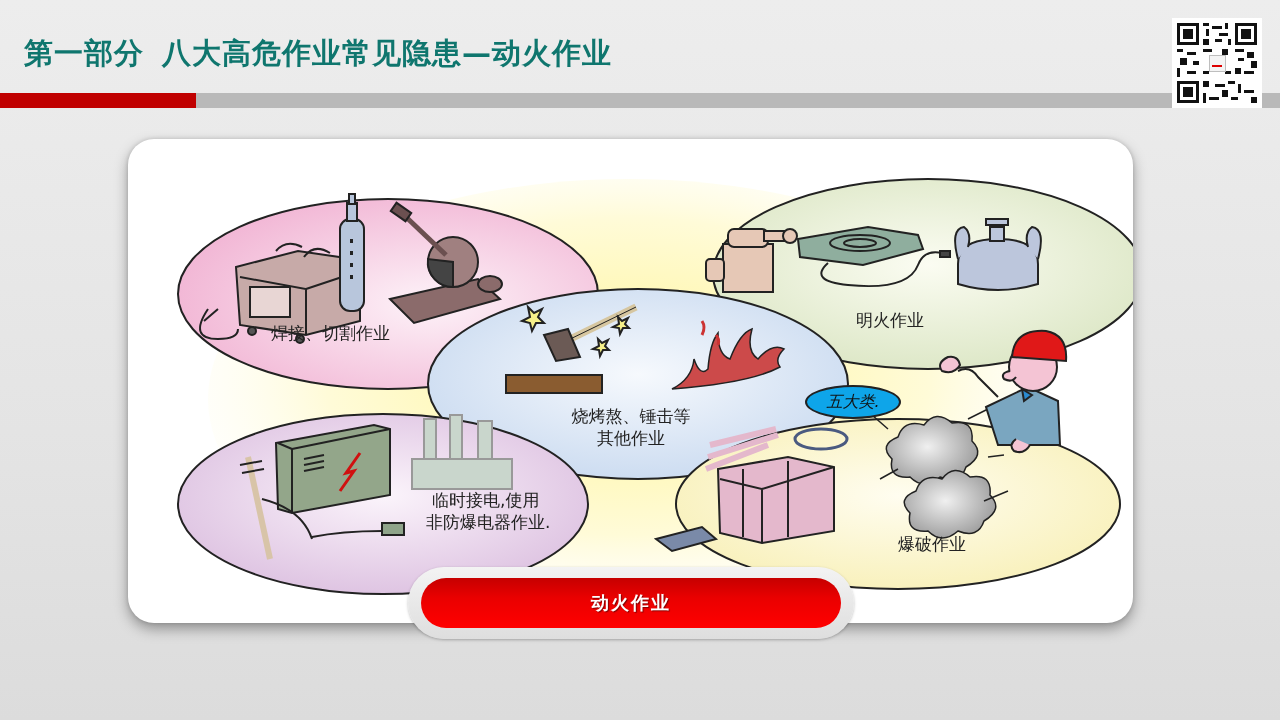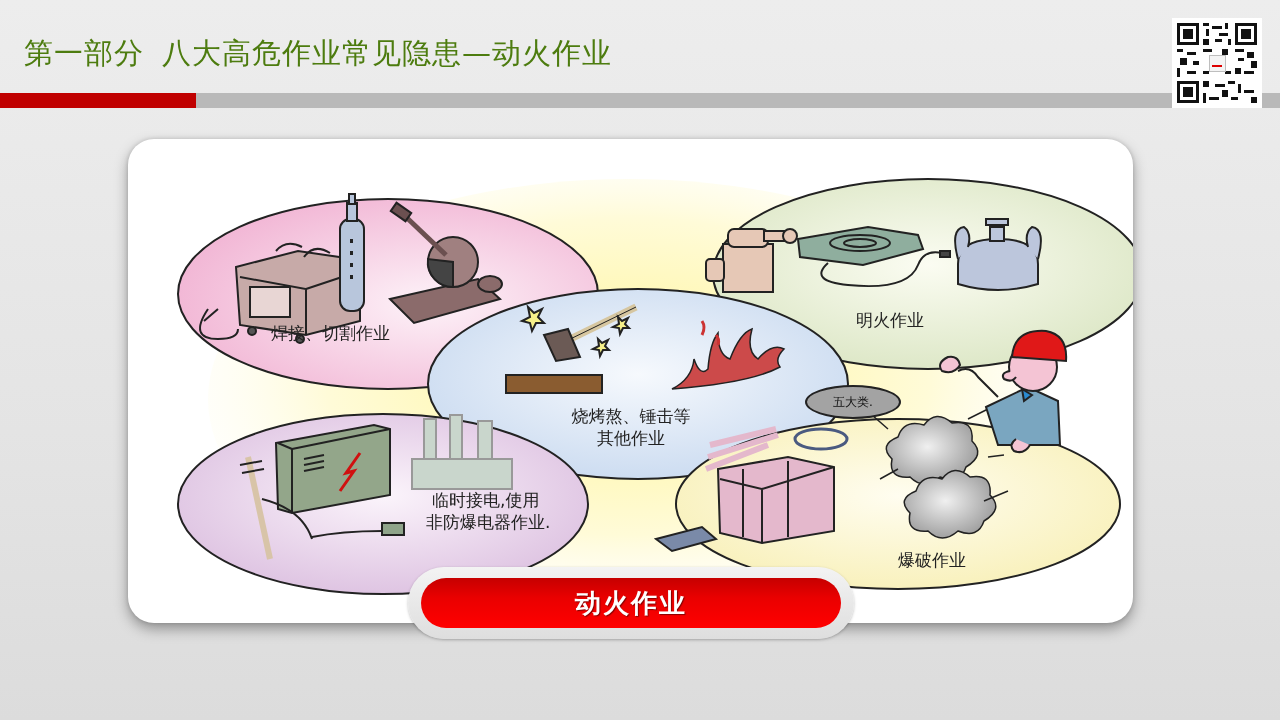--- a/index.html
+++ b/index.html
@@ -4,21 +4,21 @@
   <style>
     * { box-sizing: border-box; margin: 0; padding: 0; }
     html, body { width: 1280px; height: 720px; overflow: hidden; }
     body {
       font-family: "DejaVu Sans", "Liberation Sans", sans-serif;
       background: linear-gradient(180deg, #ededed 0%, #e4e4e4 60%, #dcdcdc 100%);
       position: relative;
     }
     .title {
       position: absolute; left: 24px; top: 34px;
-      font-size: 29px; font-weight: normal; color: #4d7c0f;
+      font-size: 29px; font-weight: bold; color: #0f766e;
       letter-spacing: 1px; white-space: nowrap;
     }
     .title .gap { display: inline-block; width: 18px; }
     .bar-red { position: absolute; left: 0; top: 93px; width: 196px; height: 15px; background: #c00000; }
     .bar-gray { position: absolute; left: 196px; top: 93px; width: 1084px; height: 15px; background: #b9b9b9; }
     .qr {
       position: absolute; left: 1172px; top: 18px; width: 90px; height: 90px;
       background: #fff; padding: 5px;
     }
     .qr svg { width: 80px; height: 80px; display: block; }
@@ -28,33 +28,33 @@
       background: #fff; border-radius: 26px;
       box-shadow: 0 6px 14px rgba(0,0,0,0.35), 0 0 4px rgba(0,0,0,0.15);
     }
     .illus { position: absolute; left: 0; top: 0; width: 1005px; height: 512px; }
     .lbl {
       position: absolute; font-size: 17px; color: #222; white-space: nowrap; line-height: 22px;
     }
     .lbl.center { text-align: center; }
     .bubble {
       position: absolute; left: 677px; top: 246px; width: 96px; height: 34px;
-      background: #a3a3a3; border: 2px solid #222; border-radius: 50%;
-      font-size: 12px; color: #111; text-align: center; line-height: 30px;
+      background: #0ea5e9; border: 2px solid #222; border-radius: 50%;
+      font-size: 16px; color: #111; text-align: center; line-height: 30px; font-style: italic;
     }
     .pill-outer {
       position: absolute; left: 280px; top: 428px; width: 446px; height: 72px;
       border-radius: 36px; background: linear-gradient(180deg,#f3f3f3,#dedede);
       box-shadow: 0 1px 3px rgba(0,0,0,0.25);
     }
     .pill {
       position: absolute; left: 13px; top: 11px; width: 420px; height: 50px;
       border-radius: 25px;
       background: linear-gradient(180deg, #c60000 0%, #ea0000 40%, #ff0000 100%);
-      color: #fff; font-size: 26px; font-weight: bold; text-align: center; line-height: 50px;
+      color: #fff; font-size: 18px; font-weight: bold; text-align: center; line-height: 50px;
       letter-spacing: 2px; text-shadow: 1px 1px 1px rgba(0,0,0,0.45);
     }
   </style>
 </head>
 <body>
 
 <div class="title">
   <span>第一部分</span><span class="gap"></span><span>八大高危作业常见隐患—动火作业</span>
 </div>
 <div class="bar-red"></div>
@@ -285,20 +285,20 @@
   <div class="lbl" style="left:143px; top:183px;">焊接、切割作业</div>
   <div class="lbl" style="left:712px; top:170px;margin-left:16px;">明火作业</div>
   <div class="lbl" style="left:298px; top:350px;">
     <div style="padding-left:6px;">临时接电,使用</div>
     <div>非防爆电器作业.</div>
   </div>
   <div class="lbl center" style="left:408px; top:266px; width:190px;">
     <div>烧烤熬、锤击等</div>
     <div>其他作业</div>
   </div>
-  <div class="lbl" style="left:770px; top:410px;">爆破作业</div>
+  <div class="lbl" style="left:770px; top:394px;">爆破作业</div>
 
   <div class="bubble">五大类.</div>
 
   <div class="pill-outer">
     <div class="pill">动火作业</div>
   </div>
 </div>
 
 </body></html>

